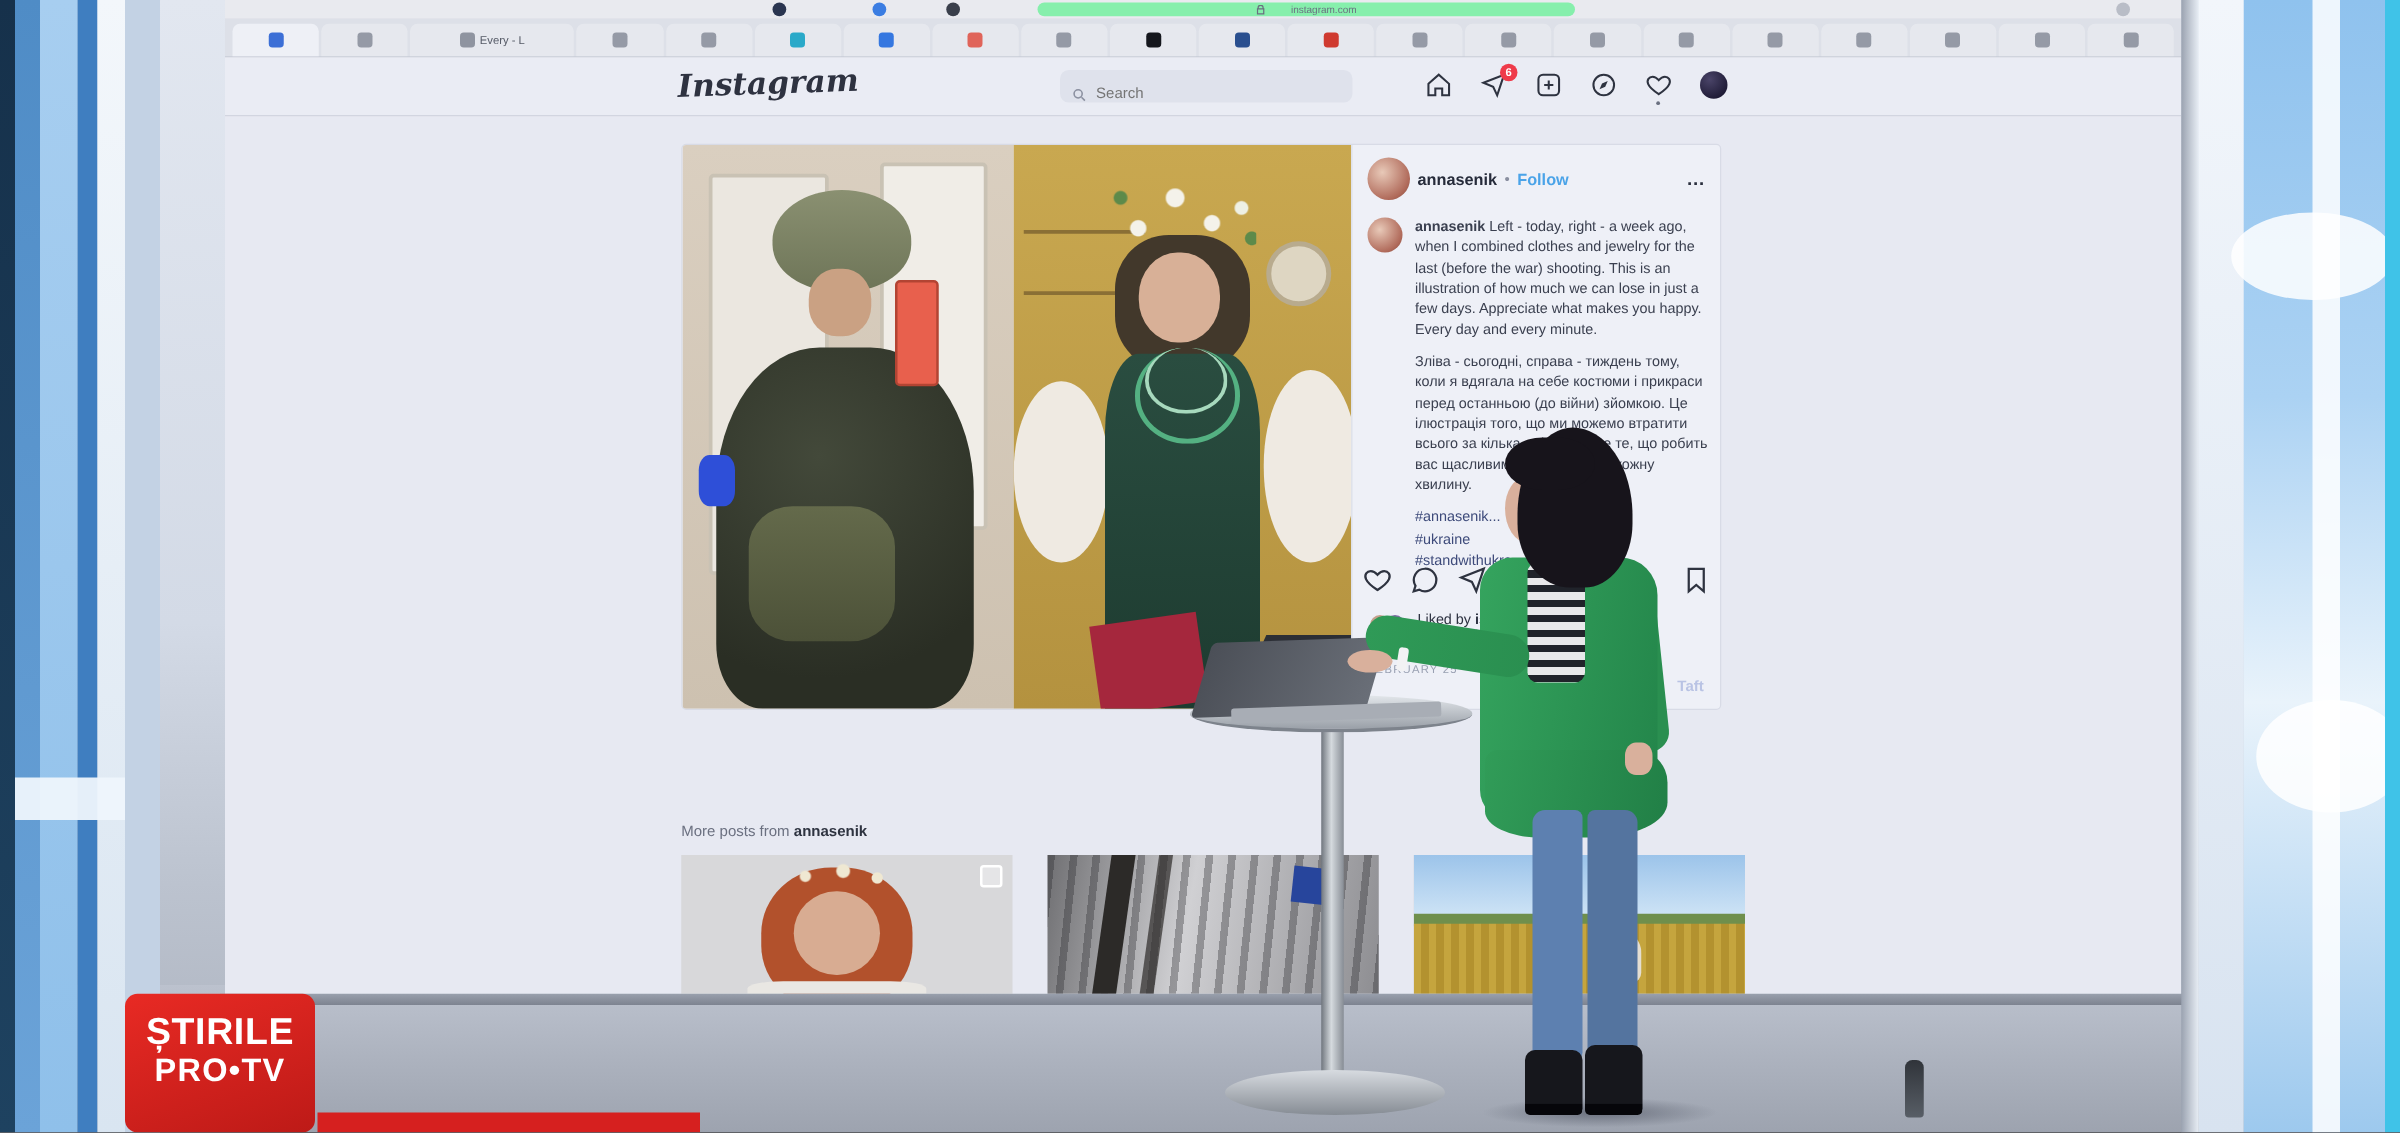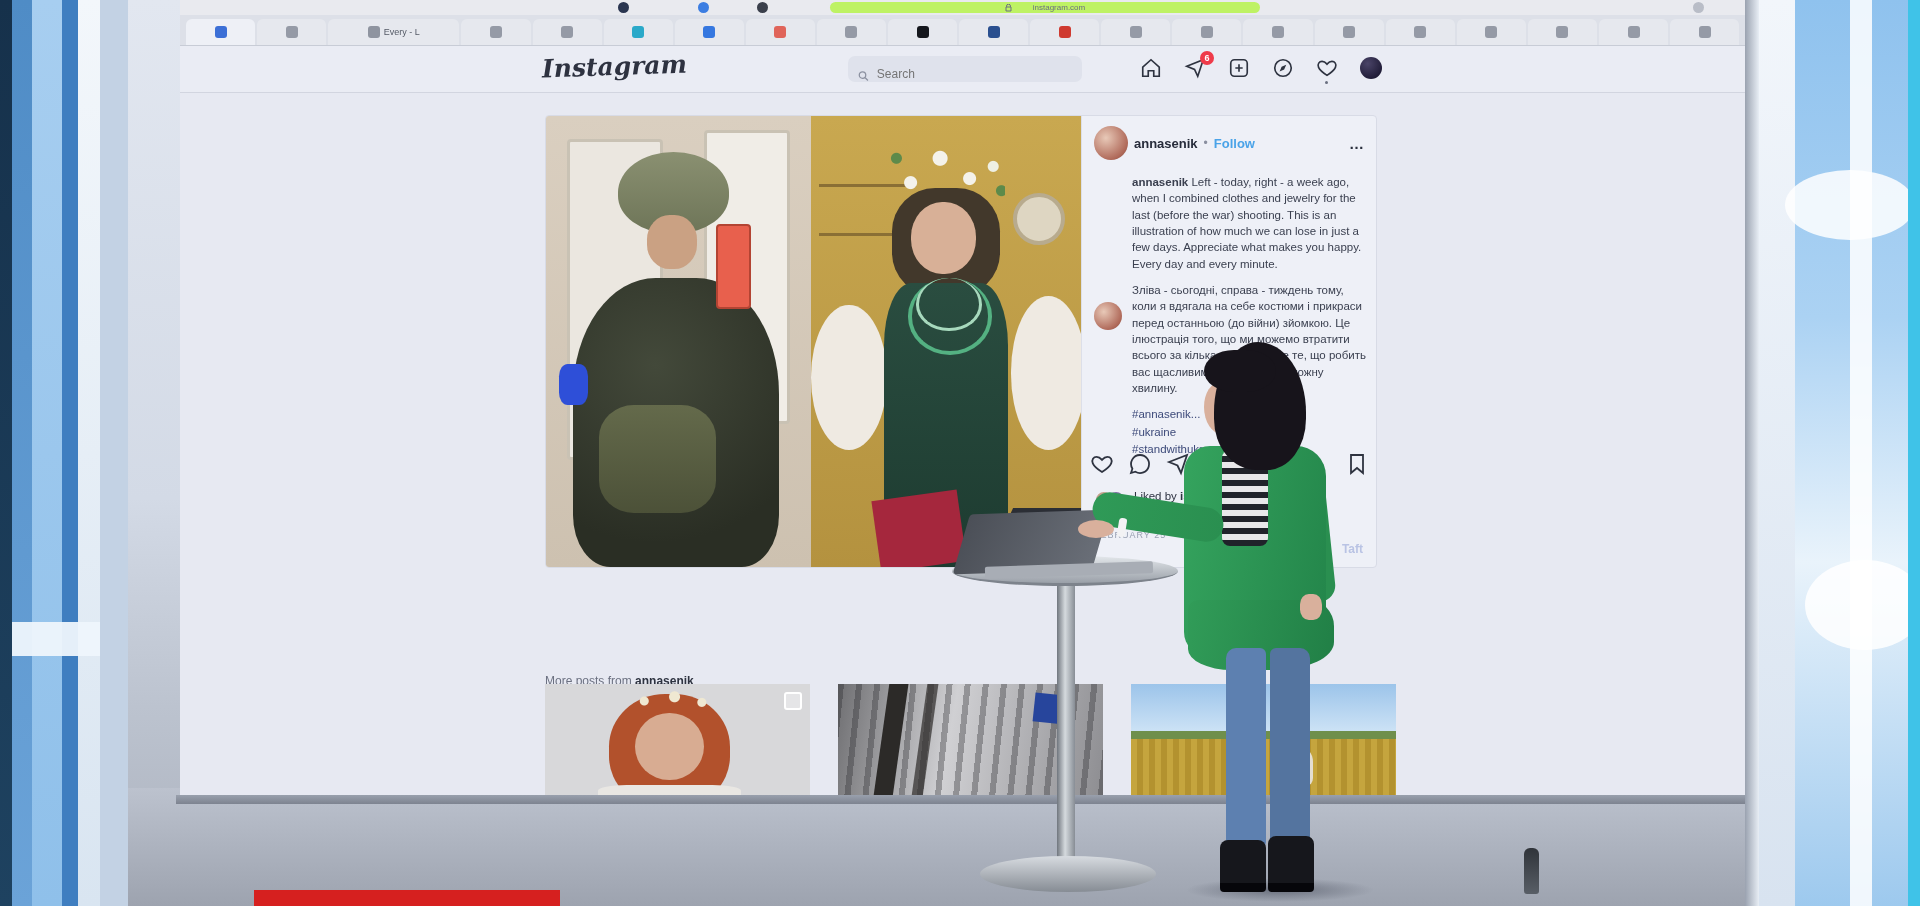--- a/index.html
+++ b/index.html
@@ -22,21 +22,21 @@
   .rfs{left:1795px;top:0;width:113px;height:906px;background:linear-gradient(180deg,#8fc2ee 0%,#abd2f3 35%,#e9f3fb 62%,#9dc9ee 100%);}
   .cloud{background:#fff;border-radius:50%;opacity:.85;}
   .rfb{left:1850px;top:0;width:22px;height:906px;background:rgba(255,255,255,.85);}
   .rfc{left:1908px;top:0;width:12px;height:906px;background:#3fc3e8;}
 
   
   .screen{left:180px;top:0;width:1565px;height:802px;background:#e7e9f2;overflow:hidden;}
   .screen-edge{left:176px;top:795px;width:1572px;height:9px;background:linear-gradient(#99a0ad,#7d8390);}
   .chrome{left:0;top:0;width:100%;height:15px;background:#e9eaef;border-bottom:1px solid #d3d5dd;}
   .extic{top:2px;width:11px;height:11px;border-radius:50%;}
-  .addr{left:650px;top:2px;width:430px;height:11px;border-radius:6px;background:#bef264;
+  .addr{left:650px;top:2px;width:430px;height:11px;border-radius:6px;background:#86efac;
         display:flex;align-items:center;justify-content:center;gap:21px;color:#6a7080;font-size:8px;}
   .tabstrip{left:0;top:15px;width:100%;height:31px;background:#dde0e8;border-bottom:1px solid #c8ccd6;
             display:flex;align-items:stretch;padding:0 6px;gap:2px;box-sizing:border-box;}
   .tab{flex:1 1 0;margin-top:4px;border-radius:6px 6px 0 0;background:rgba(255,255,255,.28);
        display:flex;align-items:center;justify-content:center;gap:4px;min-width:0;}
   .tab.active{background:#eef0f6;}
   .tab.named{flex:1.9 1 0;}
   .fav{width:12px;height:12px;border-radius:3px;flex:none;}
   .tlabel{font-size:9px;color:#555a66;white-space:nowrap;overflow:hidden;}
 
@@ -64,36 +64,36 @@
 
   .prow{left:0;top:0;width:100%;height:54px;display:flex;align-items:center;gap:6px;padding:0 12px;box-sizing:border-box;}
   .pavatar{width:34px;height:34px;border-radius:50%;flex:none;
            background:radial-gradient(circle at 35% 35%,#e8c9b8,#b06a5a 70%,#7d4438);}
   .uname{font-size:13px;font-weight:bold;color:#262b3a;}
   .sep{color:#8a8fa0;font-size:12px;}
   .follow{font-size:13px;font-weight:bold;color:#4aa3e8;}
   .spacer{flex:1;}
   .moreopts{font-size:15px;font-weight:bold;color:#2a2f3e;letter-spacing:1px;}
 
-  .capwrap{left:12px;top:58px;width:273px;display:flex;gap:10px;align-items:center;}
+  .capwrap{left:12px;top:58px;width:273px;display:flex;gap:10px;}
   .capav{width:28px;height:28px;border-radius:50%;flex:none;
          background:radial-gradient(circle at 35% 35%,#e8c9b8,#b06a5a 70%,#7d4438);}
   .captext{flex:1;font-size:11.5px;line-height:1.42;color:#3b4050;}
   .captext p{margin:0 0 10px;}
   .tag{color:#3d4a7a;line-height:1.5;font-size:11.5px;}
 
   .pactions{left:8px;top:336px;width:279px;display:flex;gap:14px;align-items:center;color:#2e3340;}
   .pliked{left:12px;top:374px;display:flex;gap:8px;align-items:flex-start;font-size:11.5px;color:#2e3342;}
   .mini{width:16px;height:16px;border-radius:50%;border:2px solid #eef0f7;}
   .m1{background:#c4a08c;}
   .m2{background:#7a6aa0;margin-left:-8px;}
   .pdate{left:12px;top:414px;font-size:9px;letter-spacing:1px;color:#99a0b2;}
   .postbtn{right:14px;top:426px;font-size:12px;font-weight:bold;color:#b9c3e4;}
 
-  .moreposts{left:365px;top:612px;font-size:12px;color:#6b7080;margin-top:16px;}
+  .moreposts{left:365px;top:612px;font-size:12px;color:#6b7080;}
   .moreposts b{color:#2e3340;}
   .thumb{top:638px;width:265px;height:130px;overflow:hidden;background:#d8d8da;}
 
   
   .door{position:absolute;background:#ebe7e0;border:3px solid #c9c2b4;border-radius:4px;}
   .helm{position:absolute;background:linear-gradient(#8a9071,#6e7558);border-radius:50% 50% 46% 46%;}
   .mface{position:absolute;background:#caa183;border-radius:45%;}
   .mtorso{position:absolute;background:radial-gradient(circle at 40% 30%,#43493a,#2a2e24 75%);border-radius:40% 40% 18% 18%;}
   .mphone{position:absolute;background:#e8604d;border:2px solid #b34433;border-radius:4px;}
   .mband{position:absolute;background:#2e4fd8;border-radius:30%;}
@@ -475,15 +475,19 @@
     <div class="abs watch"></div>
     <div class="abs handl"></div>
     <div class="abs leg1"></div>
     <div class="abs leg2"></div>
     <div class="abs boot1"></div>
     <div class="abs boot2"></div>
   </div>
 
   <div class="abs bottle"></div>
 
+  <div class="abs chbox">
+    <span class="ch1">ȘTIRILE</span>
+    <span class="ch2">PRO•TV</span>
+  </div>
   <div class="abs bstripe"></div>
 
 </div>
 
 </body></html>

